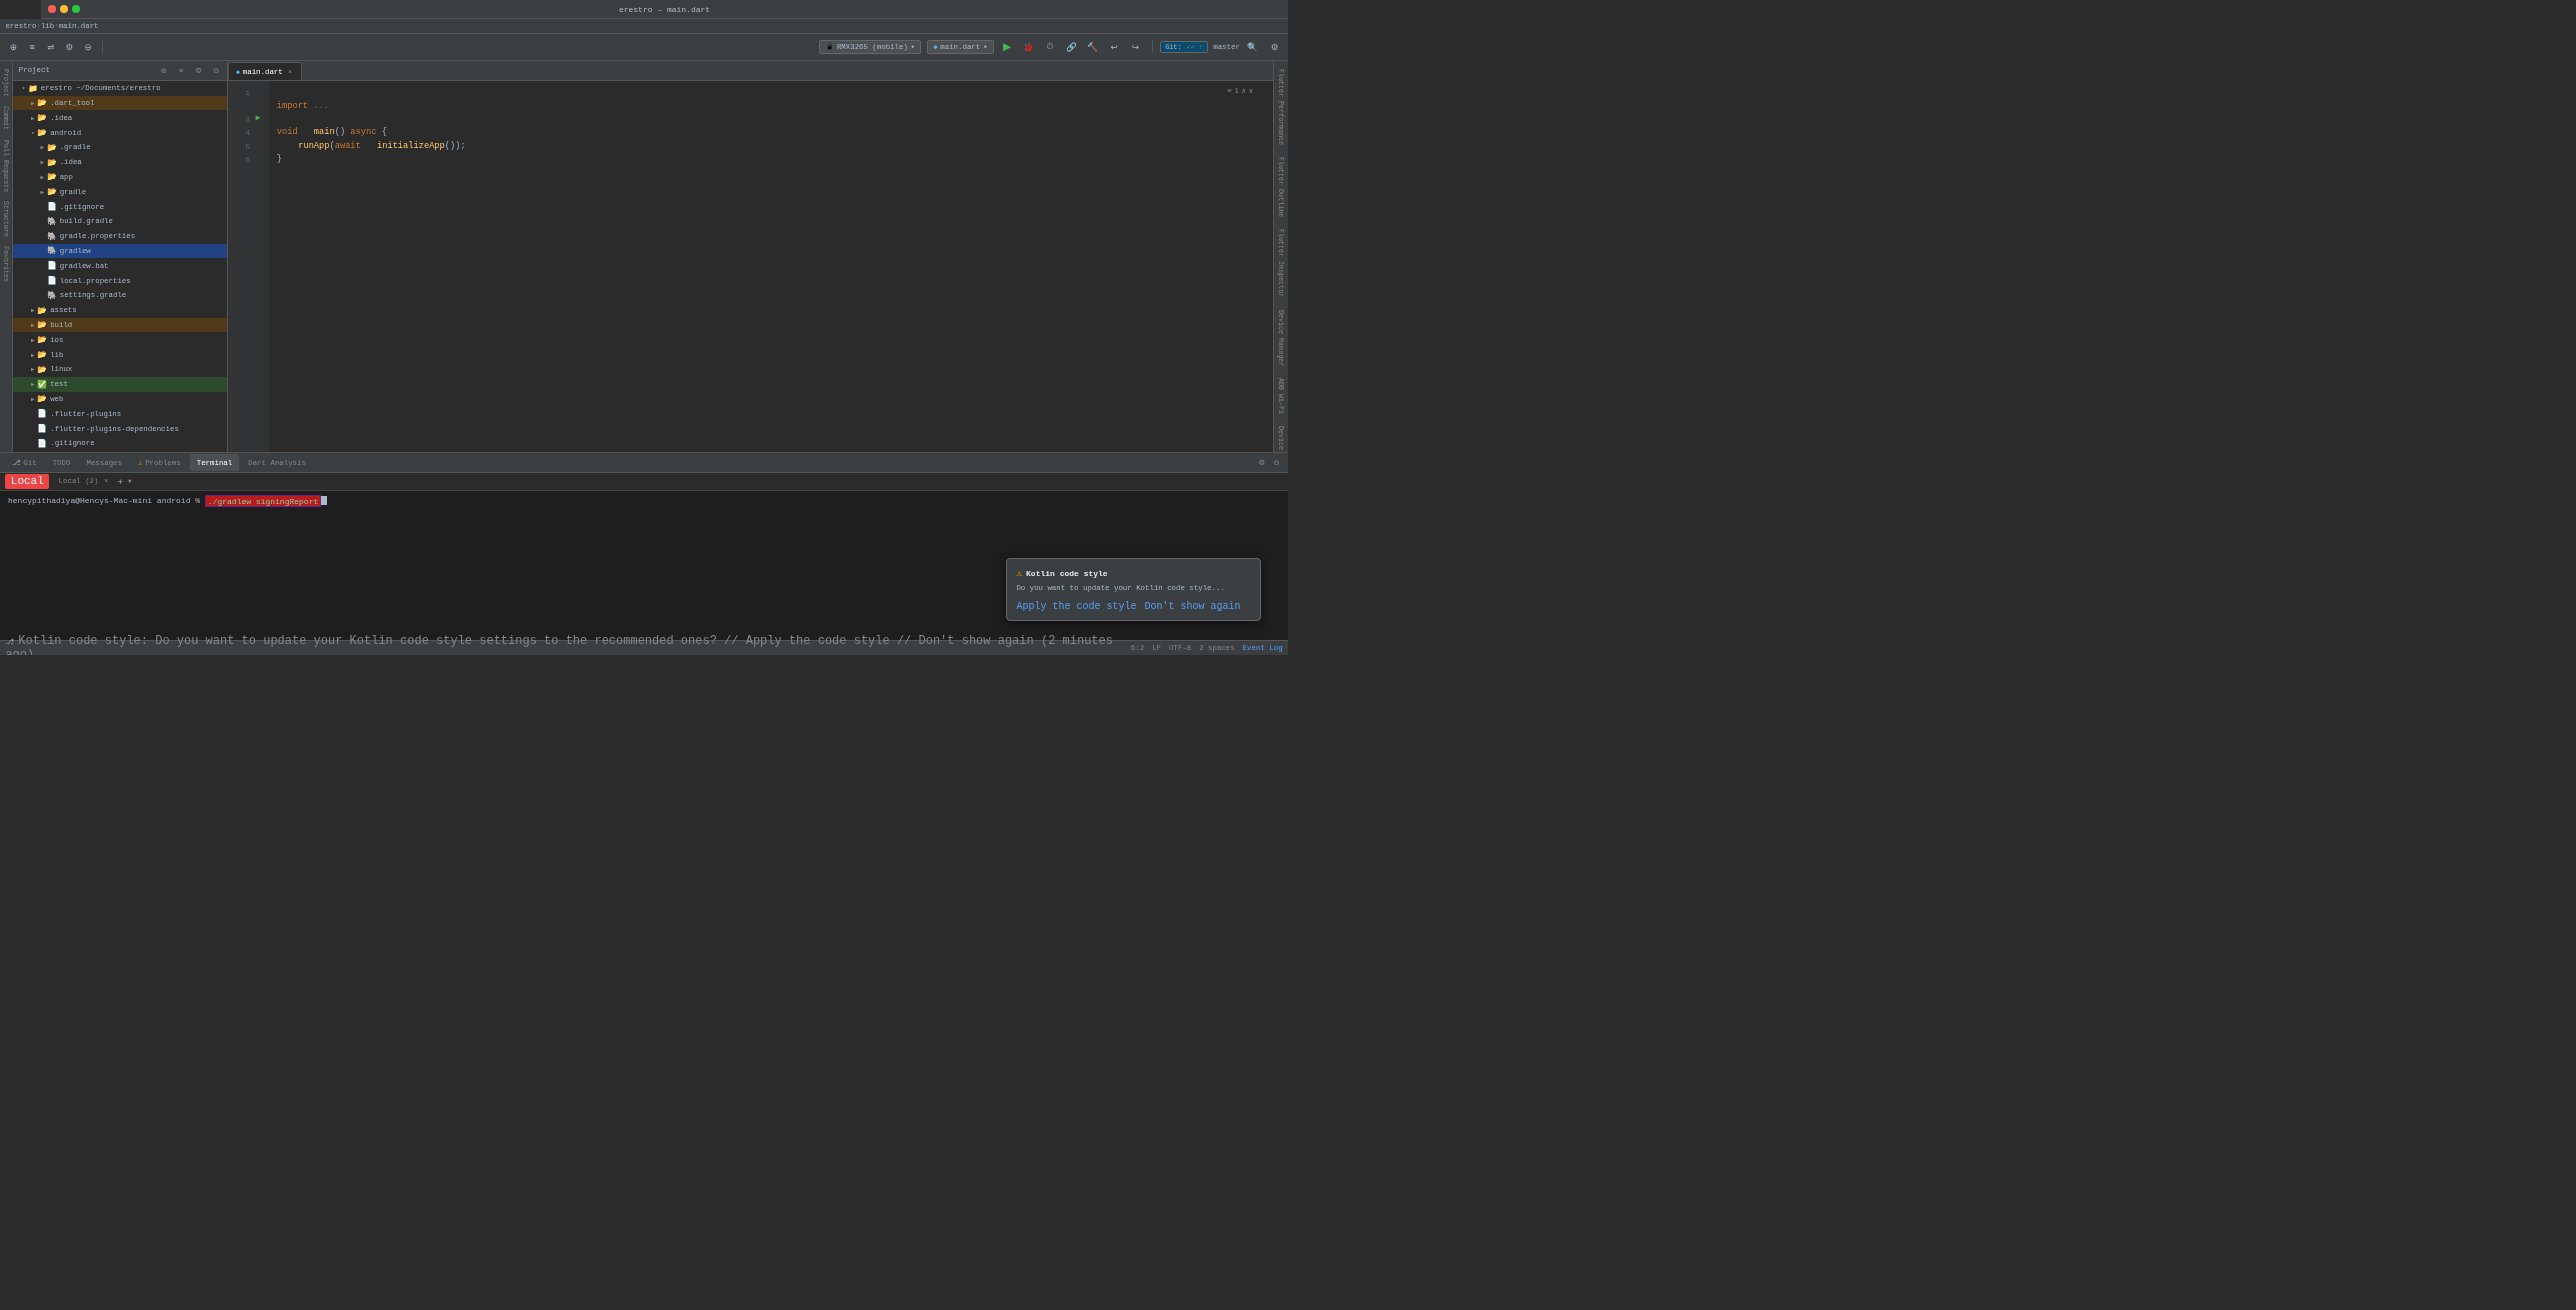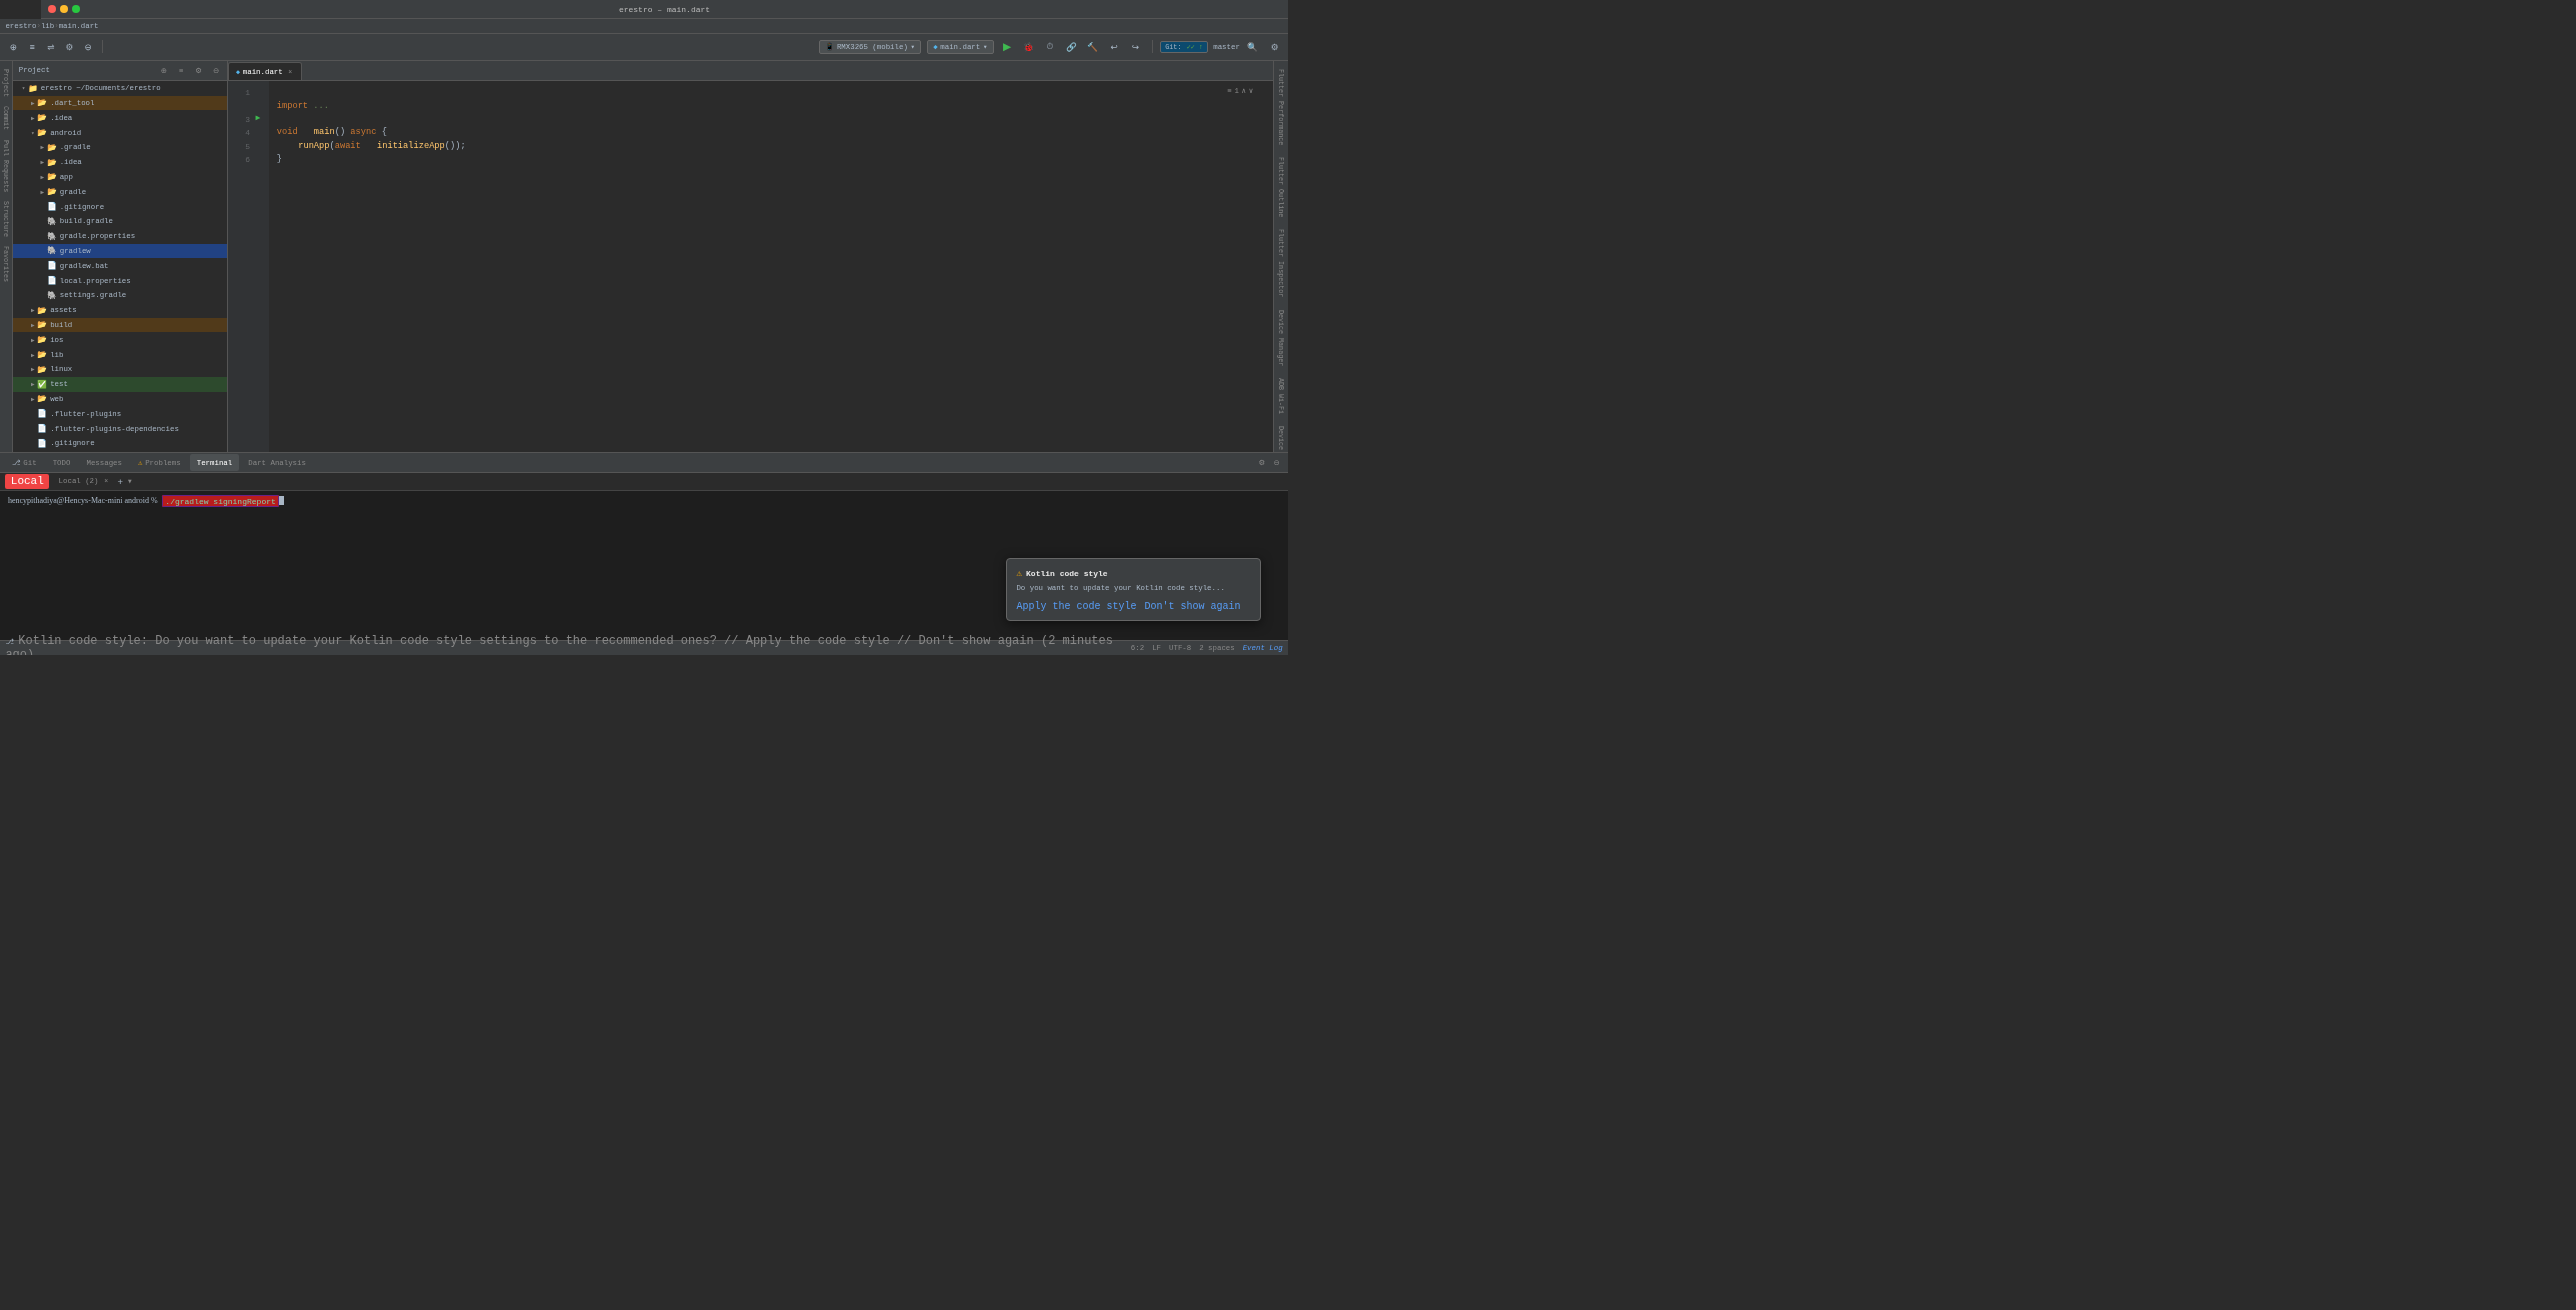--- a/index.html
+++ b/index.html
@@ -310,21 +310,21 @@
     }
     .bottom-tab.active { color: #fff; background: #4c5052; }
     .terminal-area {
       flex: 1;
       background: #1e1e1e;
       padding: 5.4px 8px;
       font-size: 8px;
       color: #a9b7c6;
       overflow: auto;
     }
-    .terminal-prompt { color: #a9b7c6; font-family: Liberation Serif, serif; }
+    .terminal-prompt { color: #a9b7c6; }
     .terminal-cmd { color: #629755; }
     .terminal-cursor {
       display: inline-block;
       width: 5.4px;
       height: 9.4px;
       background: #a9b7c6;
       vertical-align: text-bottom;
       animation: blink 1s step-end infinite;
     }
     @keyframes blink { 50% { opacity: 0; } }
@@ -781,21 +781,21 @@
 <div class="status-bar">
   <div class="status-left">
     <span style="color:#a9b7c6;">⎇</span>
     <span style="font-size:12px;">Kotlin code style: Do you want to update your Kotlin code style settings to the recommended ones? // Apply the code style // Don't show again (2 minutes ago)</span>
   </div>
   <div class="status-right">
     <span class="status-item">6:2</span>
     <span class="status-item">LF</span>
     <span class="status-item">UTF-8</span>
     <span class="status-item">2 spaces</span>
-    <span class="status-item" style="color:#589df6;font-style:italic;">Event Log</span>
+    <span class="status-item" style="color:#589df6;">Event Log</span>
   </div>
 </div>
 
 <div class="notification-popup">
   <div class="notification-title">
     <span class="notif-warn-icon">⚠</span>
     <span>Kotlin code style</span>
   </div>
   <div class="notification-body">Do you want to update your Kotlin code style...</div>
   <div class="notification-actions">

